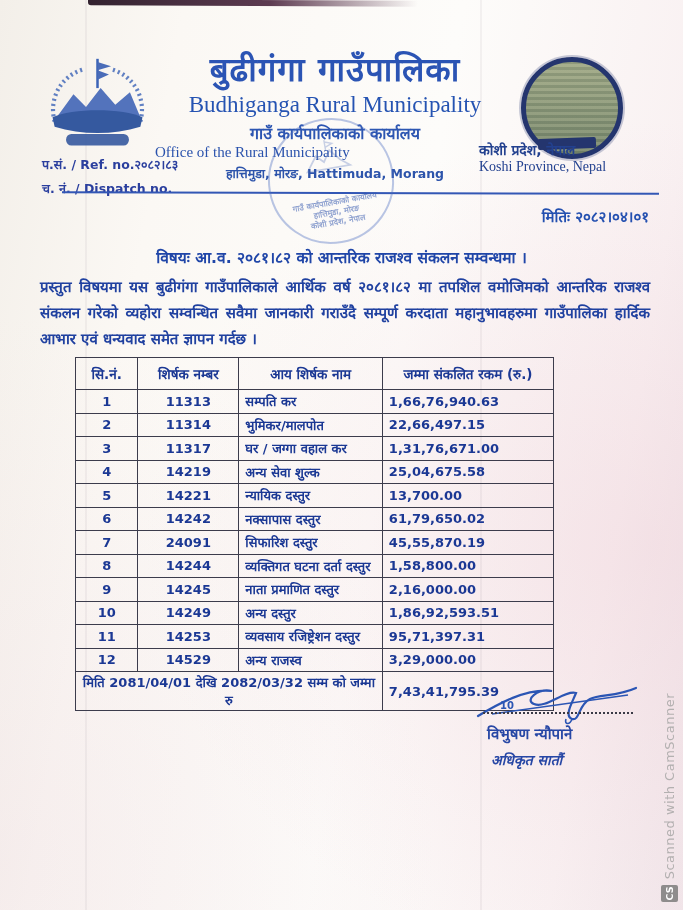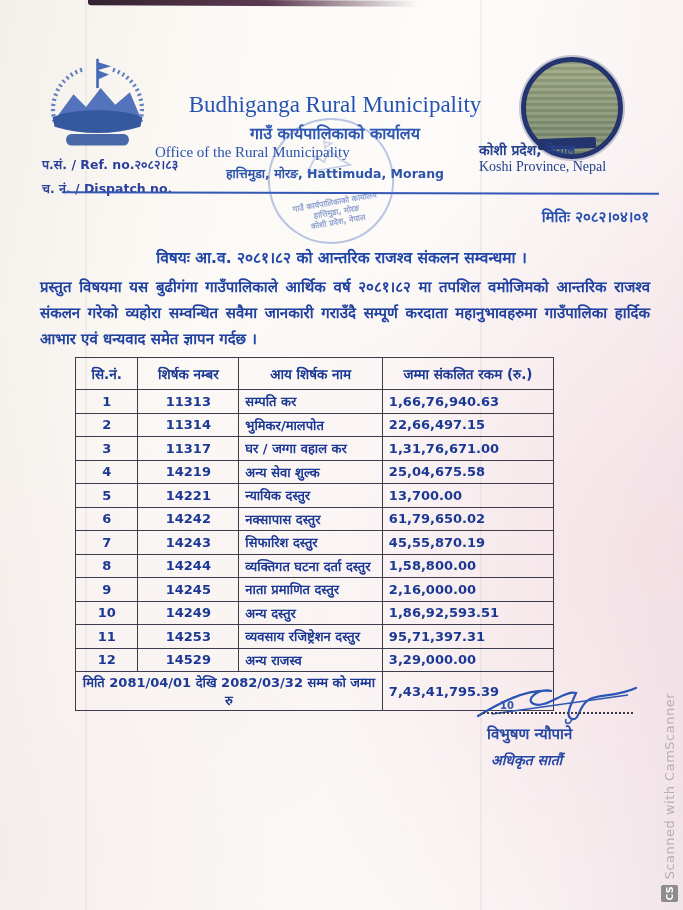--- a/index.html
+++ b/index.html
@@ -99,20 +99,21 @@
     <path d="M55,2 L55,30" stroke="#3b63b6" stroke-width="2.4" fill="none"></path>
     <path d="M55,5 L68,9 L55,13 L66,17 L55,22 Z" fill="#4a6cb8"></path>
     <path d="M16,58 L32,36 L44,48 L58,30 L72,46 L86,34 L96,58 Z" fill="#4a6cb8" opacity="0.95"></path>
     <path d="M12,58 C30,49 80,49 98,58 L96,67 C70,75 40,75 14,67 Z" fill="#35599f"></path>
     <rect x="25" y="74" width="60" height="11" rx="5" fill="#35599f" opacity="0.9"></rect>
   </svg>
 
   <div class="seal"></div>
   <div class="seal-banner"></div>
 
+  <div class="title-np">बुढीगंगा गाउँपालिका</div>
   <div class="title-en">Budhiganga Rural Municipality</div>
   <div class="office-np">गाउँ कार्यपालिकाको कार्यालय</div>
   <div class="office-en">Office of the Rural Municipality</div>
   <div class="addr">हात्तिमुडा, मोरङ, Hattimuda, Morang</div>
   <div class="province-np">कोशी प्रदेश, नेपाल</div>
   <div class="province-en">Koshi Province, Nepal</div>
   <div class="refno">प.सं. / Ref. no.२०८२।८३</div>
   <div class="dispatch">च. नं. / Dispatch no.</div>
   <div class="rule"></div>
 
@@ -171,21 +172,21 @@
           <td class="c-amount">13,700.00</td>
         </tr>
         <tr>
           <td class="c-sn">6</td>
           <td class="c-code">14242</td>
           <td class="c-name">नक्सापास दस्तुर</td>
           <td class="c-amount">61,79,650.02</td>
         </tr>
         <tr>
           <td class="c-sn">7</td>
-          <td class="c-code">14243</td>
+          <td class="c-code">24091</td>
           <td class="c-name">सिफारिश दस्तुर</td>
           <td class="c-amount">45,55,870.19</td>
         </tr>
         <tr>
           <td class="c-sn">8</td>
           <td class="c-code">14244</td>
           <td class="c-name">व्यक्तिगत घटना दर्ता दस्तुर</td>
           <td class="c-amount">1,58,800.00</td>
         </tr>
         <tr>

